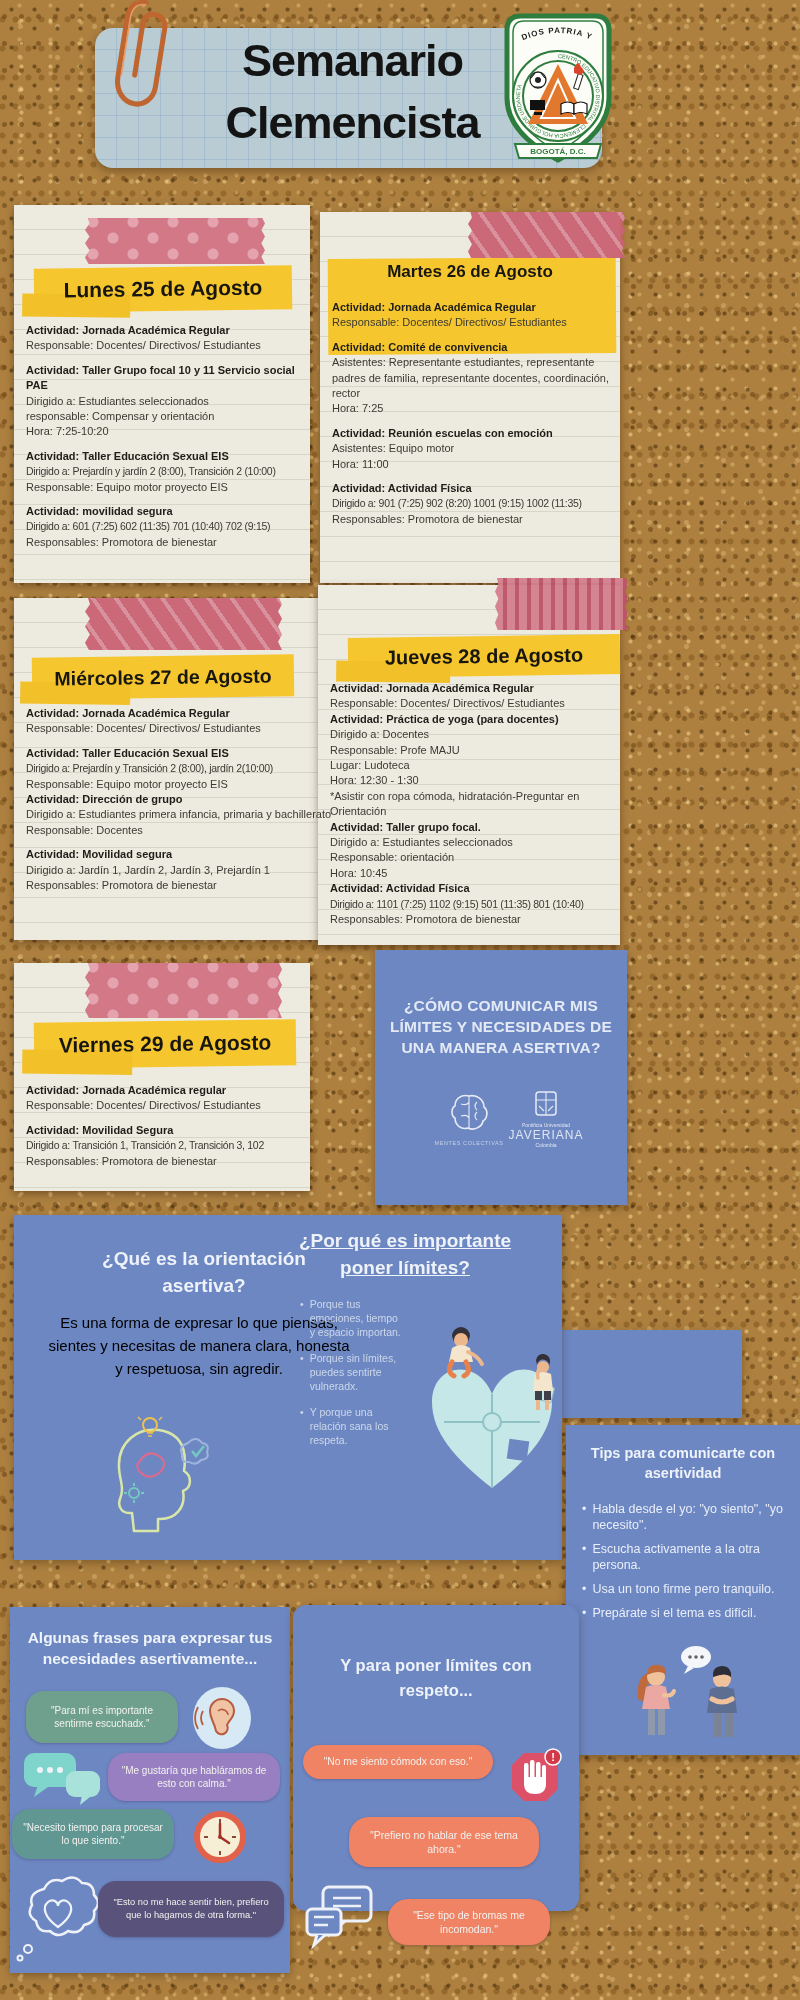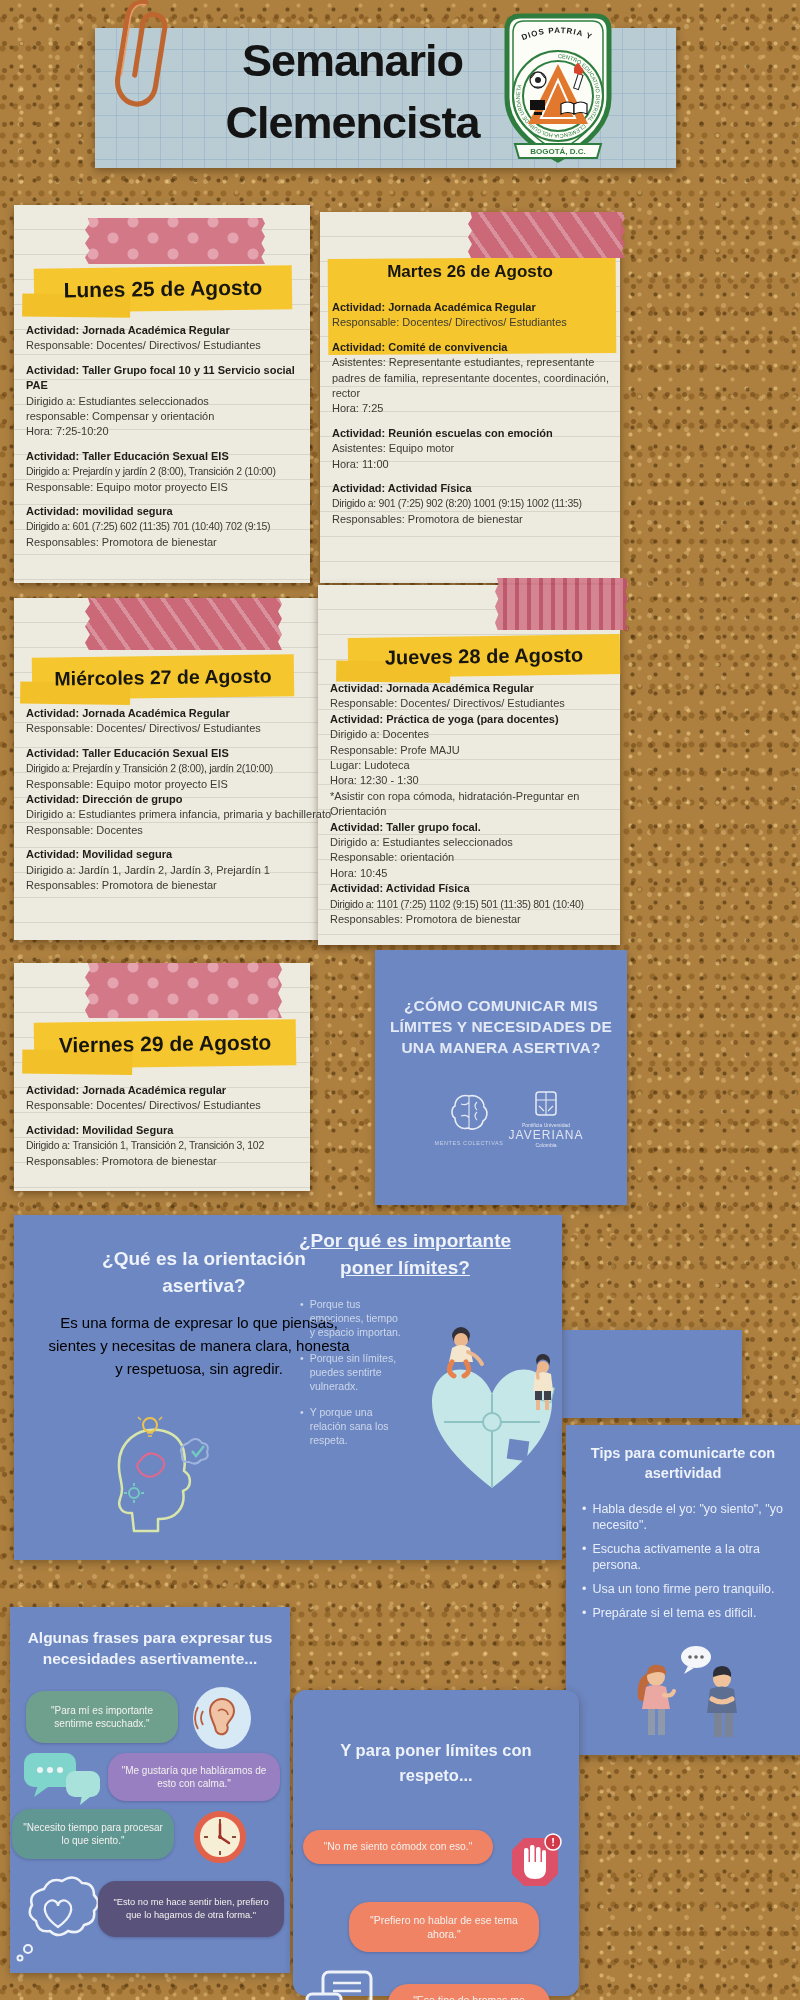--- a/index.html
+++ b/index.html
@@ -11,24 +11,24 @@
       radial-gradient(circle, rgba(255,223,150,.5) 0 1.5px, transparent 2.5px),
       radial-gradient(circle, rgba(96,58,12,.5) 0 2px, transparent 3px),
       radial-gradient(circle, rgba(232,193,122,.45) 0 1.5px, transparent 2.5px),
       radial-gradient(circle, rgba(126,82,24,.5) 0 2.5px, transparent 3.5px),
       radial-gradient(circle, rgba(240,205,140,.35) 0 2px, transparent 3px);
     background-size:23px 19px,29px 23px,17px 27px,31px 17px,13px 29px,37px 31px;
     background-position:0 0,7px 9px,13px 3px,4px 14px,9px 5px,2px 11px;}
   .abs{position:absolute;}
 
   
-  .header{position:absolute;left:95px;top:28px;width:581px;height:140px;background-color:#b9ccd3;
+  .header{position:absolute;left:95px;top:28px;width:507px;height:140px;background-color:#b9ccd3;
     background-image:repeating-linear-gradient(to right,transparent 0 21px,rgba(125,160,195,.35) 21px 22px),
                      repeating-linear-gradient(to bottom,transparent 0 21px,rgba(125,160,195,.35) 21px 22px);
-    box-shadow:0 3px 8px rgba(50,25,0,.4);}
+    box-shadow:0 3px 8px rgba(50,25,0,.4);border-radius:18px;}
   .header-title{position:absolute;left:0;top:2px;width:515px;text-align:center;font-weight:800;
     font-size:45px;line-height:62px;color:#141414;letter-spacing:-1px;}
 
   
   .card{position:absolute;background-color:#edebe0;
     background-image:repeating-linear-gradient(to bottom,transparent 0 24px,rgba(110,105,85,.17) 24px 25px);
     box-shadow:0 3px 8px rgba(50,25,0,.45);}
   .tape{position:absolute;opacity:.96;box-shadow:0 1px 3px rgba(60,30,10,.3);z-index:4;
     clip-path:polygon(1.5% 0,98.5% 0,100% 12%,98% 26%,100% 40%,98% 55%,100% 70%,98% 84%,100% 100%,2% 100%,0 86%,2.5% 70%,0 55%,2.5% 40%,0 26%,2.5% 12%);}
   .tape-dots{background-color:#d27384;
@@ -357,21 +357,21 @@
     </svg>
     <svg class="icon" style="left:4px;top:264px;" width="88" height="92" viewBox="0 0 88 92">
       <path d="M30 18 q6 -12 18 -8 q12 -8 20 2 q12 0 12 12 q8 8 0 16 q2 12 -10 14 q-4 10 -16 6 q-10 8 -18 0 q-12 2 -14 -10 q-10 -6 -4 -16 q-4 -12 12 -16 Z" stroke="#eef2f8" stroke-width="2.5" fill="none"></path>
       <path d="M44 56 C30 46 28 36 34 31 C39 27 44 31 44 35 C44 31 49 27 54 31 C60 36 58 46 44 56 Z" stroke="#eef2f8" stroke-width="2.2" fill="none"></path>
       <circle cx="14" cy="78" r="4" stroke="#eef2f8" stroke-width="2" fill="none"></circle>
       <circle cx="6" cy="87" r="2.5" stroke="#eef2f8" stroke-width="2" fill="none"></circle>
     </svg>
     <div class="pill" style="left:88px;top:274px;width:186px;height:56px;background:#59527a;font-size:9.3px;">"Esto no me hace sentir bien, prefiero que lo hagamos de otra forma."</div>
   </div>
 
-  <div class="bluepanel" style="left:293px;top:1690px;width:286px;height:306px;border-radius:13px;">
+  <div class="bluepanel" style="left:293px;top:1605px;width:286px;height:306px;border-radius:13px;">
     <div class="bp-title" style="left:8px;top:48px;width:270px;font-size:16.5px;line-height:25px;">
       <div>Y para poner límites con</div>
       <div>respeto...</div>
     </div>
     <div class="pill pill-orange" style="left:10px;top:140px;width:190px;height:34px;font-size:10.3px;">"No me siento cómodx con eso."</div>
     <svg class="icon" style="left:215px;top:142px;" width="54" height="58" viewBox="0 0 54 58">
       <polygon points="16,6 38,6 50,18 50,42 38,54 16,54 4,42 4,18" fill="#dd5168"></polygon>
       <g fill="#fff">
         <rect x="16" y="16" width="4.5" height="16" rx="2"></rect>
         <rect x="22" y="13" width="4.5" height="19" rx="2"></rect>

